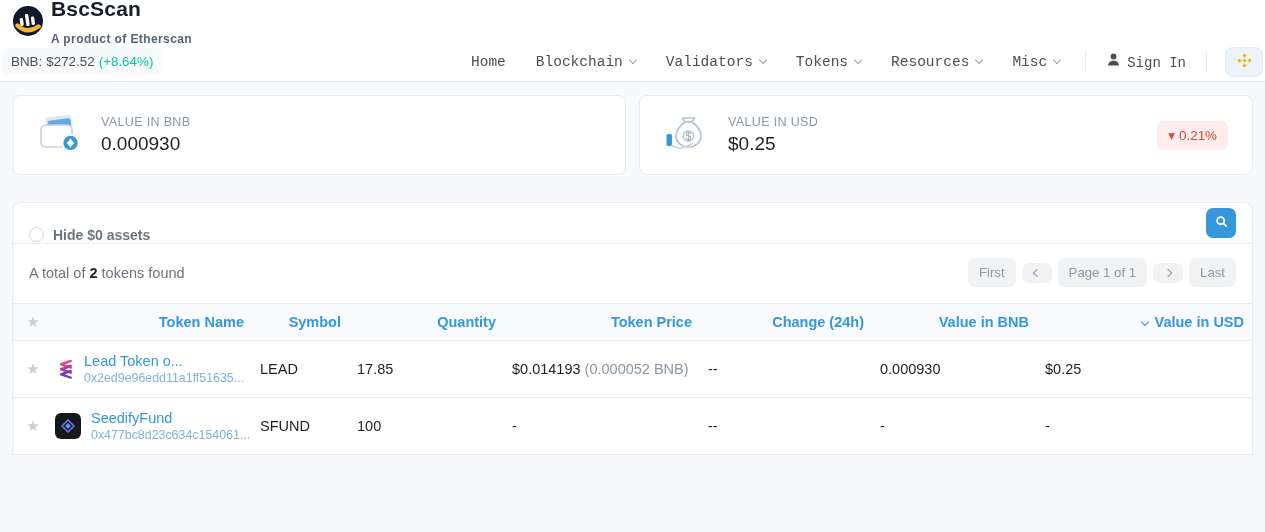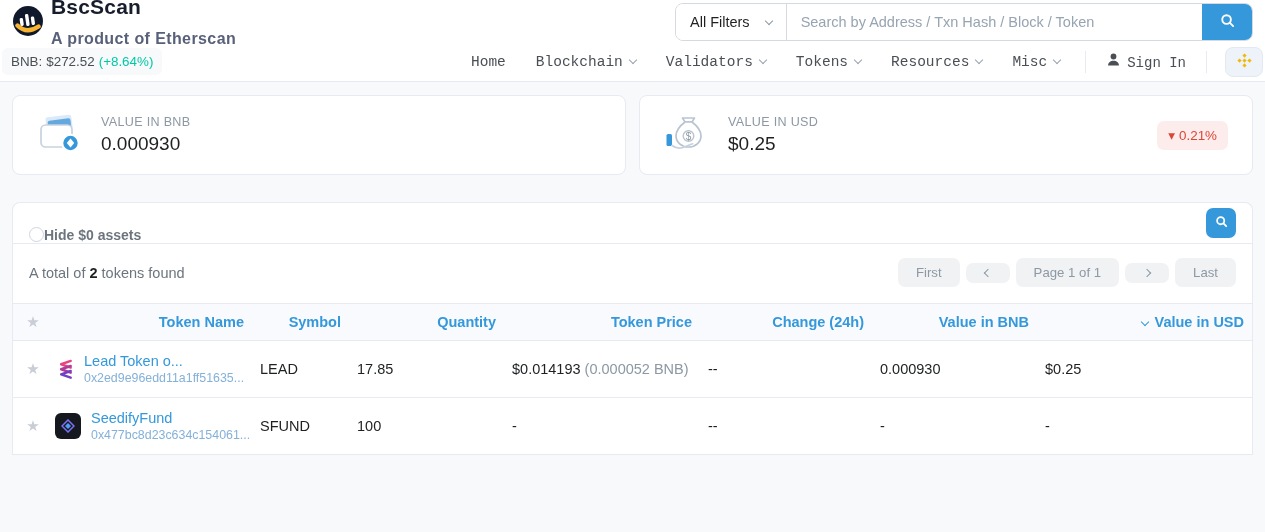--- a/index.html
+++ b/index.html
@@ -6,21 +6,21 @@
   html,body { width:1265px; height:532px; overflow:hidden; }
   body {
     font-family:"Liberation Sans","DejaVu Sans",sans-serif;
     background:#f8f9fa; color:#1e2022; font-size:14.5px;
   }
   
   .hdr { background:#fff; }
   .hdr-top { display:flex; justify-content:space-between; align-items:center; padding:2px 12px 0; height:42px; }
   .brand { display:flex; align-items:center; gap:7px; cursor:pointer; }
   .brand-text .brand-name { font-size:21px; font-weight:800; color:#171d2b; line-height:1; letter-spacing:.2px; }
-  .brand-text .brand-tag { font-size:16px; font-weight:700; color:#59617a; letter-spacing:.4px; margin-top:13px; }
+  .brand-text .brand-tag { font-size:12px; font-weight:700; color:#59617a; letter-spacing:.4px; margin-top:13px; }
   .search-group { display:flex; align-items:stretch; width:578px; height:38px; border:1px solid #d5dae2; border-radius:8px; overflow:hidden; background:#fff; }
   .filter-btn { display:flex; align-items:center; gap:16px; padding:0 14px; font-size:14.5px; color:#1e2022; border-right:1px solid #d5dae2; cursor:pointer; background:#fff; white-space:nowrap; }
   .search-input { flex:1; border:none; outline:none; padding:0 14px; font-size:14.5px; font-family:inherit; color:#1e2022; }
   .search-input::placeholder { color:#97a4b1; }
   .search-btn { width:50px; background:#3498db; border:none; display:flex; align-items:center; justify-content:center; cursor:pointer; }
   .chev { display:inline-block; width:6px; height:6px; border-right:1.7px solid currentColor; border-bottom:1.7px solid currentColor; transform:rotate(45deg); margin-top:-3px; }
   .chev.gray { color:#8c98a4; }
   .hdr-bot { display:flex; justify-content:space-between; align-items:center; padding:0 2px; height:40px; border-bottom:1px solid #e7eaf3; }
   .ticker { display:flex; gap:4px; align-items:center; background:#f8f9fa; border-radius:6px; padding:6px 9px; font-size:13.4px; color:#4a4f55; }
   .ticker .green { color:#00c9a7; }
@@ -36,29 +36,29 @@
   .page-title { font-size:19.5px; color:#1e2022; font-weight:400; }
   .addr-link { font-size:15.5px; color:#3498db; cursor:pointer; }
   .cards-row { display:flex; gap:13px; margin-top:13px; }
   .card { flex:1; background:#fff; border:1px solid #e7eaf3; border-radius:8px; height:80px; display:flex; align-items:center; padding:0 24px; gap:18px; }
   .card-label { font-size:12.6px; color:#8c98a4; letter-spacing:.3px; }
   .card-value { font-size:19px; color:#1e2022; margin-top:4px; }
   .badge-red { margin-left:auto; background:rgba(222,68,55,.1); color:#de4437; font-size:13.4px; padding:7px 11px; border-radius:7px; display:flex; align-items:center; gap:4px; }
   
   .table-card { margin-top:27px; background:#fff; border:1px solid #e7eaf3; border-bottom:none; border-radius:8px 8px 0 0; }
   .filter-row { height:41px; display:flex; align-items:center; justify-content:space-between; padding:0 16px; border-bottom:1px solid #e7eaf3; }
-  .hide-zero { display:flex; cursor:pointer;margin-top:24px; }
+  .hide-zero { display:flex; gap:9px; cursor:pointer;margin-top:24px; }
   .checkbox { width:15px; height:15px; border:1px solid #d0d5dd; border-radius:50%; background:#fff; }
   .hide-zero-label { font-size:14px; font-weight:700; color:#6c757e; }
   .mini-search-btn { width:30px; height:30px; border:none; border-radius:7px; background:#3498db; display:flex; align-items:center; justify-content:center; cursor:pointer; }
   .summary-row { display:flex; align-items:center; justify-content:space-between; padding:14px 16px 16px; }
   .summary-text { font-size:14.5px; color:#6c757e; }
   .summary-text b { color:#1e2022; }
   .pager { display:flex; gap:6px; align-items:center; }
-  .pg-btn { background:rgba(119,131,143,.1); color:#8c98a4; border:none; border-radius:7px; font-size:13.2px; padding:7px 18px; font-family:inherit; cursor:pointer; display:flex; align-items:center; }
+  .pg-btn { background:rgba(119,131,143,.1); color:#8c98a4; border:none; border-radius:7px; font-size:13.2px; padding:7px 11px; font-family:inherit; cursor:pointer; display:flex; align-items:center; }
   .pg-btn .chev { margin:0 1px; border-color:#8c98a4; }
   .chev-left { transform:rotate(135deg); margin-top:0; }
   .chev-right { transform:rotate(-45deg); margin-top:0; }
   table { width:100%; border-collapse:collapse; table-layout:fixed; }
   thead th { text-align:right; font-size:14.5px; font-weight:700; color:#3498db; background:#f8fafd; border-top:1px solid #e7eaf3; border-bottom:1px solid #e7eaf3; padding:10px 8px; cursor:pointer; }
   th.star-col, td.star-col { width:34px; text-align:center; padding-left:6px; padding-right:0; }
   col.c-name { width:205px; } col.c-sym { width:97px; } col.c-qty { width:155px; }
   col.c-price { width:196px; } col.c-chg { width:172px; } col.c-vbnb { width:165px; }
   tbody td { padding:12px 8px; border-bottom:1px solid #e7eaf3; font-size:14.5px; color:#1e2022; vertical-align:middle; }
   .star { color:#c9ced6; font-size:15px; cursor:pointer; line-height:1; }
@@ -82,35 +82,20 @@
           <rect x="8" y="13" width="3.4" height="8" rx="1.4" fill="#fff" transform="rotate(-8 9.7 17)"></rect>
           <rect x="13.6" y="9" width="3.4" height="12" rx="1.4" fill="#fff" transform="rotate(-8 15.3 15)"></rect>
           <rect x="19.2" y="11.5" width="3.4" height="8.5" rx="1.4" fill="#fff" transform="rotate(-8 20.9 15.7)"></rect>
           <path d="M5.5 20.5 Q14.5 29.5 26.5 21.5" stroke="#f8b331" stroke-width="4.4" fill="none" stroke-linecap="round"></path>
         </svg>
       </span>
       <span class="brand-text">
         <div class="brand-name">BscScan</div>
         <div class="brand-tag">A product of Etherscan</div>
       </span>
-    </div>
-    <div class="search-group">
-      <div class="filter-btn">
-        <span>All Filters</span>
-        <span class="chev gray"></span>
-      </div>
-      <input class="search-input" value="" placeholder="Search by Address / Txn Hash / Block / Token" style="">
-      <button class="search-btn">
-        <span>
-          <svg width="15" height="15" viewBox="0 0 16 16" fill="none" stroke="#fff" stroke-width="2" stroke-linecap="round">
-            <circle cx="7" cy="7" r="4.6"></circle>
-              <line x1="10.6" y1="10.6" x2="14" y2="14"></line>
-          </svg>
-        </span>
-      </button>
     </div>
   </div>
   <div class="hdr-bot">
     <div class="ticker">
       <span>BNB:</span>
       <span>$272.52</span>
       <span class="green">(+8.64%)</span>
     </div>
     <div class="nav">
       <div class="nav-item">

